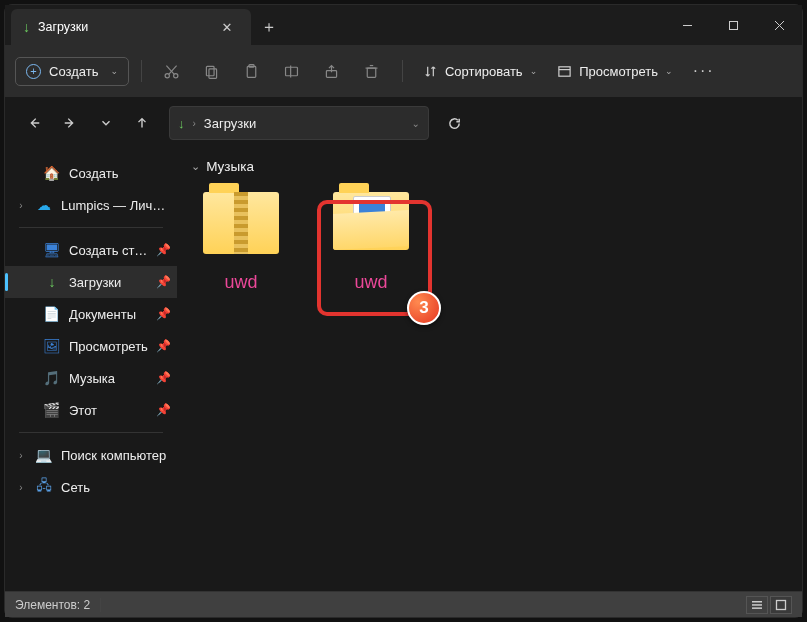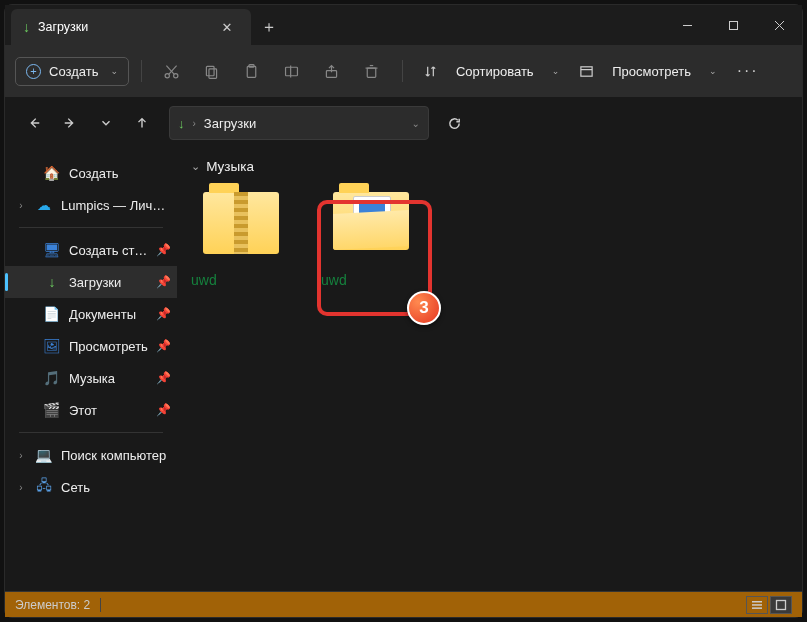--- a/index.html
+++ b/index.html
@@ -18,21 +18,21 @@
   .winbtn svg { width: 11px; height: 11px; stroke: #ccc; fill: none; stroke-width: 1;}
 
   
   .toolbar { height: 52px; background: #2c2c2c; display: flex; align-items: center; padding: 0 10px; gap: 4px; }
   .btn-create { display: flex; align-items: center; gap: 8px; padding: 6px 10px; border: 1px solid #555; border-radius: 5px; font-size: 13px; color: #eee;}
   .btn-create .plus-circle { width: 15px; height: 15px; border: 1.2px solid #7cb8f0; border-radius: 50%; display: flex; align-items: center; justify-content: center; color: #7cb8f0; font-size: 11px; line-height: 1;}
   .btn-create .chev { font-size: 9px; color: #aaa; margin-left: 4px;}
   .tsep { width: 1px; height: 22px; background: #444; margin: 0 8px;}
   .ticon { width: 36px; height: 36px; display: flex; align-items: center; justify-content: center; color: #888; }
   .ticon svg { width: 17px; height: 17px; stroke: #888; fill: none; stroke-width: 1.4;}
-  .tbtn { display: flex; align-items: center; gap: 18px; padding: 6px 8px; color: #eee; font-size: 13px;}
+  .tbtn { display: flex; align-items: center; gap: 7px; padding: 6px 8px; color: #eee; font-size: 13px;}
   .tbtn svg { width: 15px; height: 15px; stroke: #ccc; fill: none; stroke-width: 1.3;}
   .tbtn .chev { font-size: 9px; color: #aaa;}
   .more { color: #ccc; letter-spacing: 2px; padding: 0 8px;}
 
   
   .navrow { height: 52px; background: #191919; display: flex; align-items: center; padding: 0 14px; gap: 6px;}
   .navbtn { width: 30px; height: 30px; display: flex; align-items: center; justify-content: center; color: #ccc;}
   .navbtn svg { width: 14px; height: 14px; stroke: #ccc; fill: none; stroke-width: 1.6;}
   .addr { flex: 0 0 260px; height: 34px; background: #2c2c2c; border: 1px solid #3a3a3a; border-radius: 4px; display: flex; align-items: center; padding: 0 8px; gap: 8px; margin-left: 6px;}
   .addr .dl-icon { color: #6ccb5f; font-size: 13px; font-weight: bold;}
@@ -54,21 +54,21 @@
   .sitem .exp { width: 12px; color: #888; font-size: 10px; text-align: center;}
   .sitem .sicon { width: 18px; height: 18px; display: flex; align-items: center; justify-content: center; font-size: 14px;}
   .sitem .pin { margin-left: auto; color: #888; font-size: 12px;}
   .sdiv { height: 1px; background: #333; margin: 6px 14px;}
   .s-label { flex: 1; white-space: nowrap; overflow: hidden; text-overflow: ellipsis;}
 
   .content { flex: 1; padding: 10px 14px; position: relative;}
   .group-head { display: flex; align-items: center; gap: 6px; font-size: 13.5px; color: #eee; margin-bottom: 10px;}
   .group-head .gchev { font-size: 11px; color: #aaa;}
   .items { display: flex; gap: 30px; }
-  .item { width: 100px; text-align: left; font-size: 14px; color: #15803d;}
+  .item { width: 100px; text-align: center; font-size: 18px; color: #ec4899;}
   .item .thumb { width: 82px; height: 70px; margin: 8px auto 10px; position: relative;}
   .item .lbl { display: block; margin-top: 4px;}
 
   
   .zip-icon { width: 76px; height: 62px; background: linear-gradient(#ffe79e,#ffd257); border-radius: 3px; position: relative; margin: 0 auto;}
   .zip-icon::before { content:''; position:absolute; top:-9px; left:6px; width:30px; height:10px; background:#ffd257; border-radius:2px 2px 0 0;}
   .zip-icon::after { content:''; position:absolute; left:50%; top:0; bottom:0; width:14px; transform:translateX(-50%);
     background: repeating-linear-gradient(180deg,#c99b2e 0 4px,#e8c15d 4px 8px);}
   .zip-pull { position:absolute; left:50%; top:30px; width:10px; height:14px; background:#d6d6d6; border-radius:2px; transform:translateX(-50%); border:1px solid #aaa;}
 
@@ -76,21 +76,21 @@
   .folder-icon { width: 76px; height: 58px; background: linear-gradient(#ffe79e,#ffd257); border-radius: 3px; position: relative; margin: 4px auto 0;}
   .folder-icon::before { content:''; position:absolute; top:-9px; left:6px; width:30px; height:10px; background:#ffd257; border-radius:2px 2px 0 0;}
   .folder-flap { position:absolute; left:0; right:0; bottom:0; height:36px; background:linear-gradient(#ffe9a8,#ffd76a); border-radius:0 0 3px 3px; transform:skewY(-3deg); transform-origin:bottom left;}
   .folder-doc { position:absolute; left:20px; top:4px; width:38px; height:32px; background:#fff; border:1px solid #ccc; border-radius:2px;}
   .folder-doc::before { content:''; position:absolute; top:5px; left:5px; right:5px; height:14px; background:#3b82d8;}
 
   .highlight-box { position: absolute; border: 4px solid #e3342f; border-radius: 10px; left: 312px; top: 195px; width: 115px; height: 116px; pointer-events: none;}
   .badge { position: absolute; width: 34px; height: 34px; border-radius: 50%; background: radial-gradient(circle at 30% 30%, #ff8a50, #e53621); border: 2px solid #fff; color: #fff; font-weight: bold; display: flex; align-items: center; justify-content: center; font-size: 17px; left: 402px; top: 286px; box-shadow: 0 2px 4px rgba(0,0,0,.5);}
 
   
-  .statusbar { height: 26px; background: #a16207; border-top: 1px solid #333; display: flex; align-items: center; padding: 0 10px; font-size: 12px; color: #ccc;}
+  .statusbar { height: 26px; background: #404040; border-top: 1px solid #333; display: flex; align-items: center; padding: 0 10px; font-size: 12px; color: #ccc;}
   .statusbar .sep2 { width:1px; height:14px; background:#444; margin: 0 10px;}
   .view-toggles { margin-left: auto; display: flex; gap: 2px;}
   .vt { width: 22px; height: 18px; border: 1px solid #555; display:flex; align-items:center; justify-content:center;}
   .vt.active { background:#3a3a3a;}
   .vt svg { width:12px; height:12px; stroke:#ccc; fill:#ccc; stroke-width:0;}
 </style>
 </head>
 <body>
 
 <div class="window">

